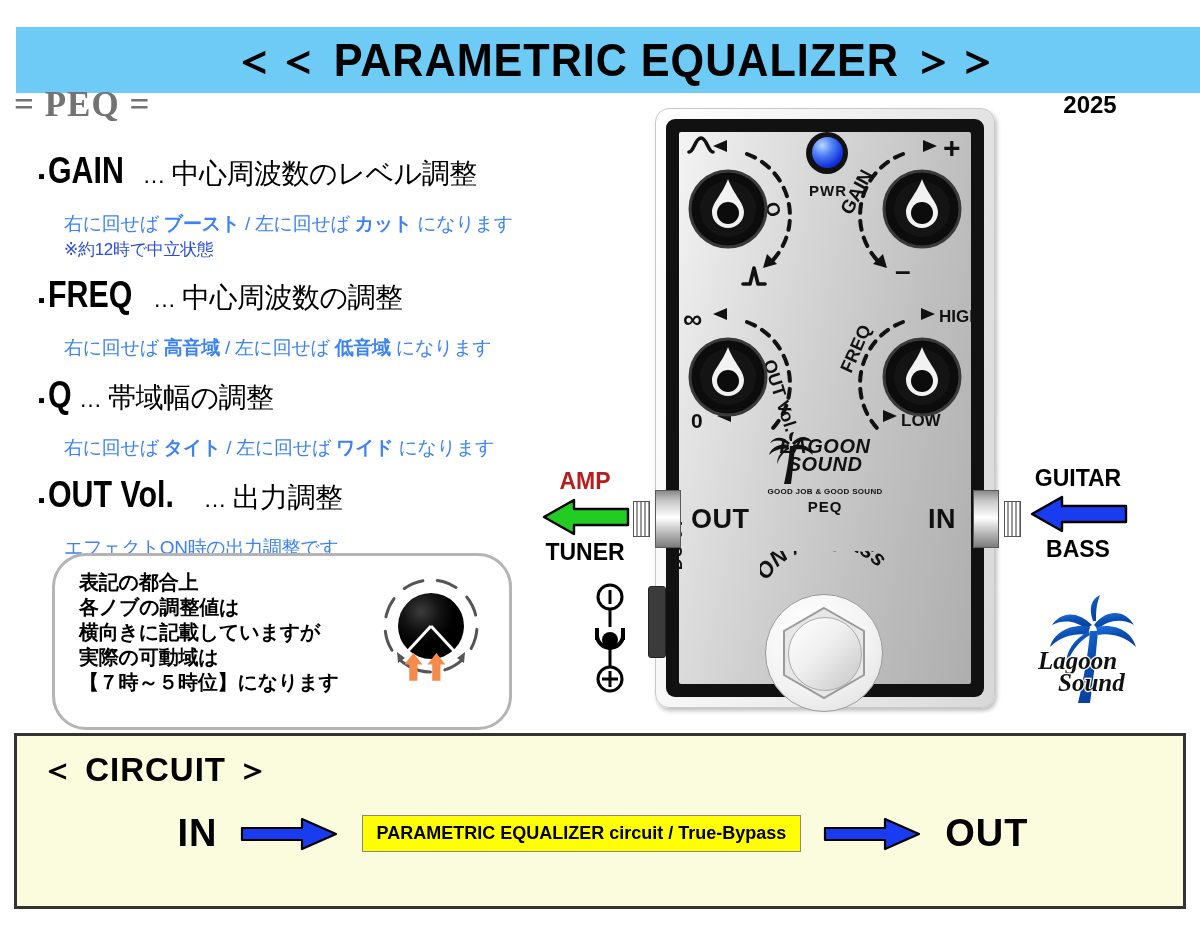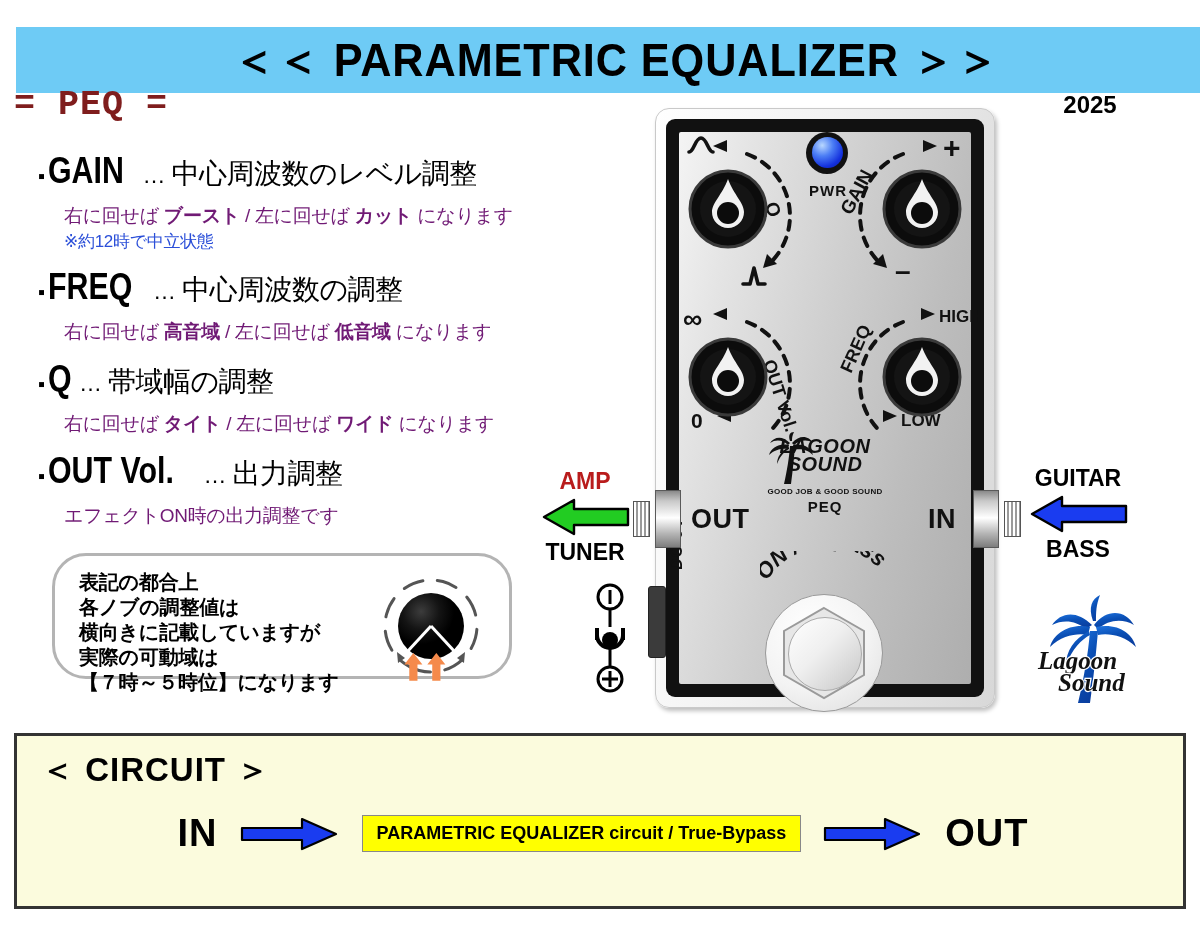--- a/index.html
+++ b/index.html
@@ -19,45 +19,45 @@
   }
   .banner-text{
     font-family:"Liberation Sans Narrow","Liberation Sans",sans-serif;
     font-weight:bold;font-size:47px;color:#000;
     letter-spacing:1px;transform:scaleX(0.92);white-space:nowrap;
   }
 
   
   .peq-title{
     position:absolute;left:14px;top:85px;
-    font-size:35px;font-weight:bold;color:#7f1d1d;letter-spacing:1px;
-    font-family:Liberation Mono, monospace;
+    font-size:35px;font-weight:bold;color:#737373;letter-spacing:1px;
+    font-family:Liberation Serif, serif;
   }
   .spec-list{position:absolute;left:38px;top:150px;width:580px;}
   .spec{margin-bottom:13px;}
   .spec-head{display:flex;align-items:baseline;white-space:nowrap;}
   .bullet{font-size:20px;line-height:1;margin-right:3px;color:#000;}
   .spec-key{
     font-family:"Liberation Sans Narrow","Liberation Sans",sans-serif;
     font-weight:bold;font-size:37px;color:#000;transform:scaleX(0.82);
     transform-origin:left center;letter-spacing:0px;
   }
   .spec-dots{font-size:23px;margin:0 6px 0 2px;color:#000;}
   .spec-desc{font-size:28px;color:#000;font-weight:400;letter-spacing:-0.5px;}
   .spec-sub{
-    font-size:19px;color:#701a75;margin-left:26px;margin-top:10px;letter-spacing:-0.3px;
+    font-size:19px;color:#3b82f6;margin-left:26px;margin-top:18px;letter-spacing:-0.3px;
   }
   .spec-sub b{font-weight:bold;}
   .spec-note{
     font-size:17px;color:#2b4fd8;margin-left:26px;margin-top:1px;letter-spacing:-0.3px;
   }
 
   
   .note-box{
-    position:absolute;left:52px;top:553px;width:460px;height:126px;
+    position:absolute;left:52px;top:553px;width:460px;height:177px;
     border:3px solid #b4b4b4;border-radius:34px;background:#fff;
     box-sizing:border-box;
   }
   .note-text{
     position:absolute;left:24px;top:14px;
     font-size:20px;line-height:25px;color:#000;font-weight:bold;letter-spacing:-0.2px;
   }
   .note-knob{position:absolute;right:18px;top:18px;width:120px;height:120px;}
 
   

